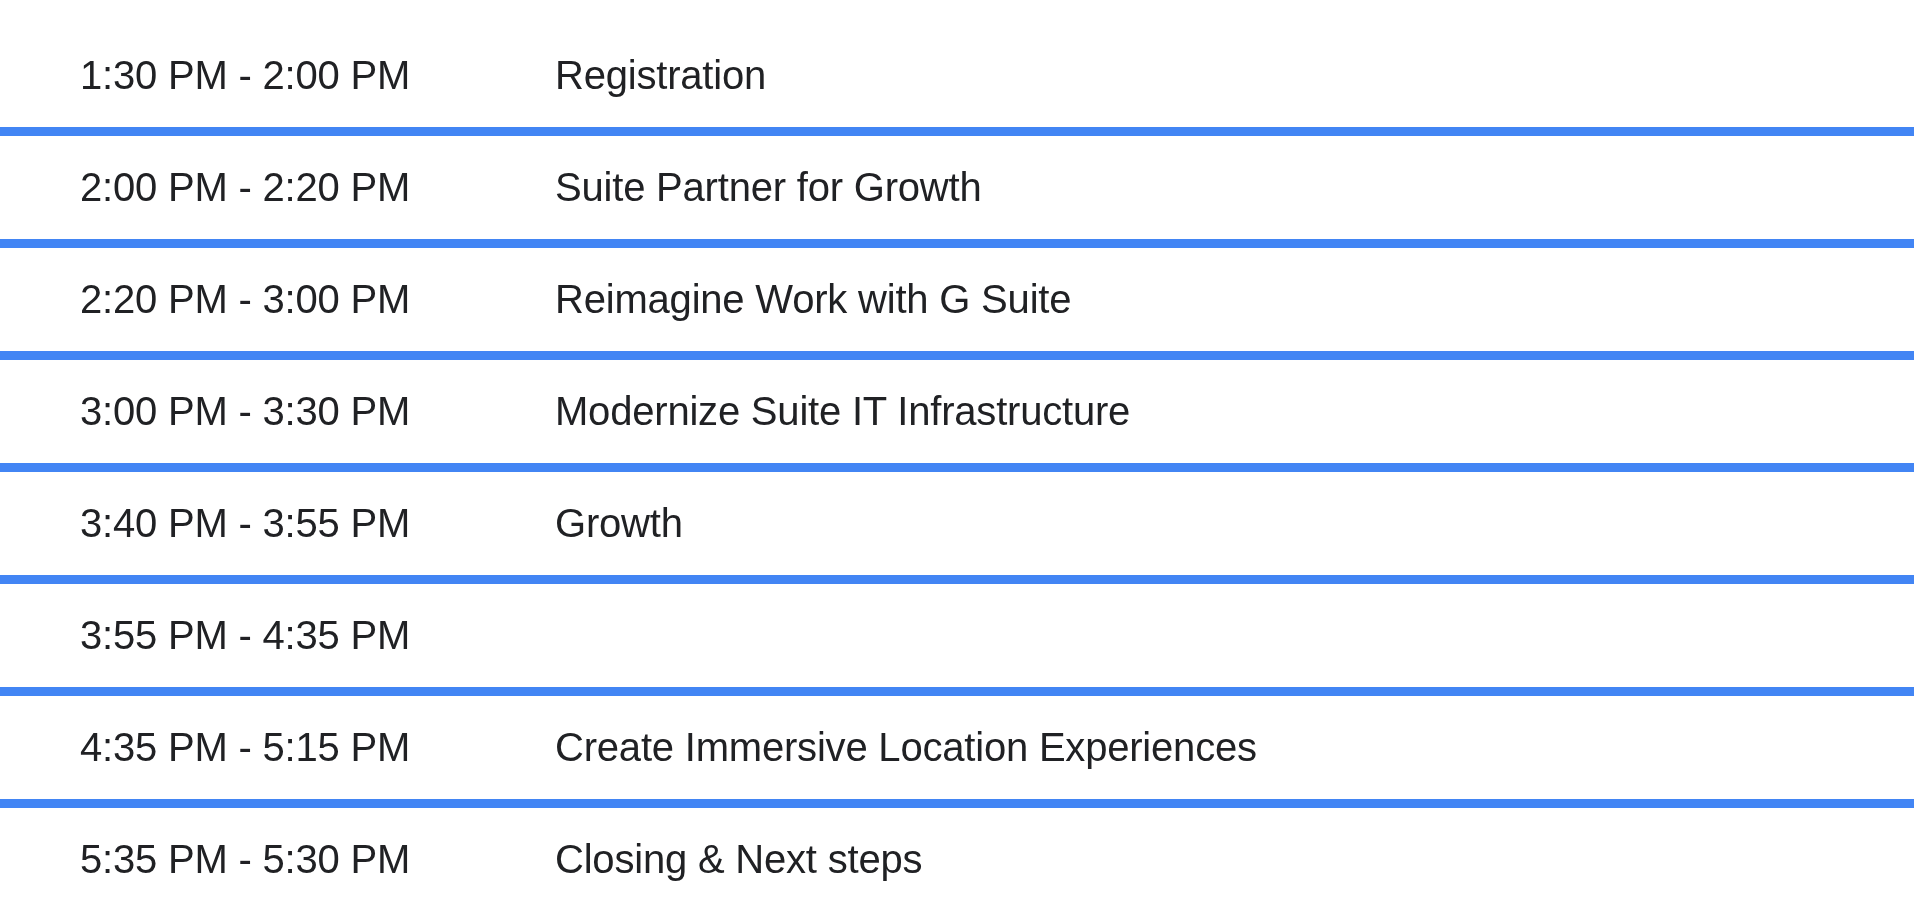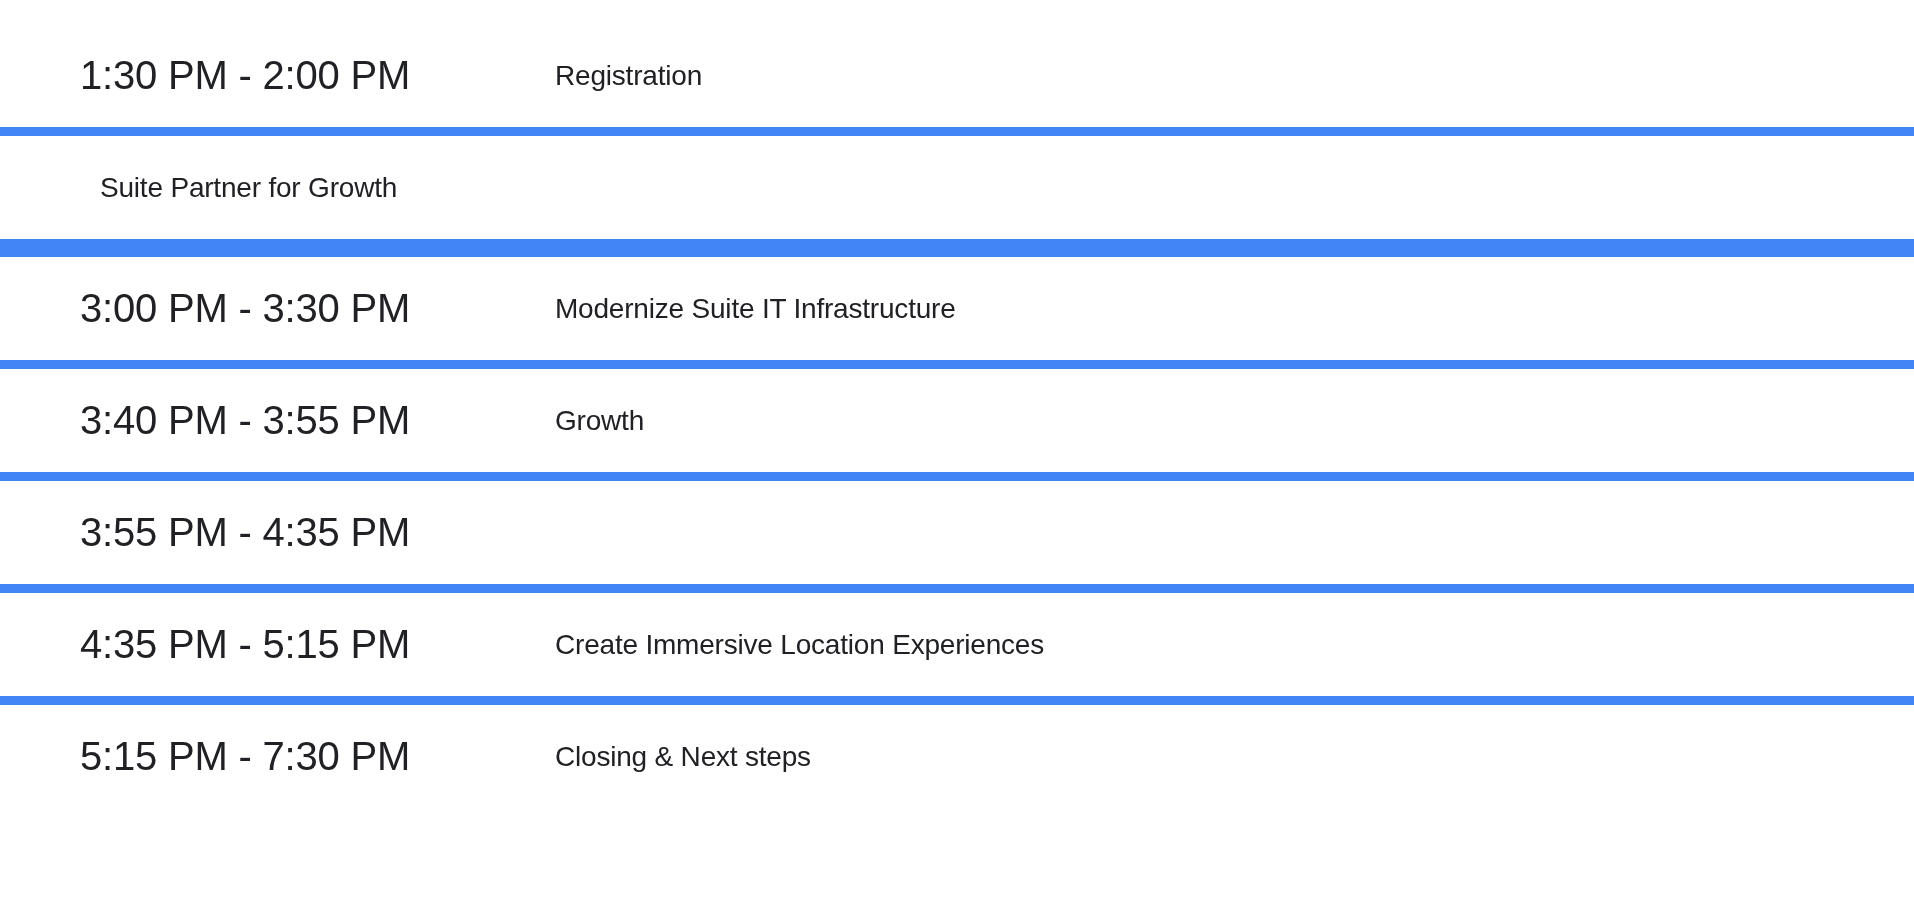--- a/index.html
+++ b/index.html
@@ -41,21 +41,21 @@
     font-weight: 400;
     color: #202124;
     letter-spacing: -0.2px;
     white-space: nowrap;
   }
 
   .row-title {
     flex: 1 1 auto;
     padding-left: 100px;
     box-sizing: border-box;
-    font-size: 28px;
+    font-size: 40px;
     font-weight: 400;
     color: #202124;
     letter-spacing: -0.2px;
     white-space: nowrap;
   }
 
   .row-divider {
     flex: 0 0 9px;
     height: 9px;
     width: 100%;
@@ -72,24 +72,29 @@
 
 <div class="agenda">
 
   <div class="agenda-row">
     <div class="row-time">1:30 PM - 2:00 PM</div>
     <div class="row-title">Registration</div>
   </div>
   <div class="row-divider" style="background: rgb(66, 133, 244);"></div>
 
   <div class="agenda-row">
+    <div class="row-time">2:00 PM - 2:20 PM</div>
     <div class="row-title">Suite Partner for Growth</div>
   </div>
   <div class="row-divider" style="background: rgb(66, 133, 244);"></div>
 
+  <div class="agenda-row">
+    <div class="row-time">2:20 PM - 3:00 PM</div>
+    <div class="row-title">Reimagine Work with G Suite</div>
+  </div>
   <div class="row-divider" style="background: rgb(66, 133, 244);"></div>
 
   <div class="agenda-row">
     <div class="row-time">3:00 PM - 3:30 PM</div>
     <div class="row-title">Modernize Suite IT Infrastructure</div>
   </div>
   <div class="row-divider" style="background: rgb(66, 133, 244);"></div>
 
   <div class="agenda-row">
     <div class="row-time">3:40 PM - 3:55 PM</div>
@@ -102,19 +107,19 @@
   </div>
   <div class="row-divider" style="background: rgb(66, 133, 244);"></div>
 
   <div class="agenda-row">
     <div class="row-time">4:35 PM - 5:15 PM</div>
     <div class="row-title">Create Immersive Location Experiences</div>
   </div>
   <div class="row-divider" style="background: rgb(66, 133, 244);"></div>
 
   <div class="agenda-row">
-    <div class="row-time">5:15 PM - 7:30 PM</div>
+    <div class="row-time">5:35 PM - 5:30 PM</div>
     <div class="row-title">Closing &amp; Next steps</div>
   </div>
 
   <div class="agenda-spacer"></div>
 
 </div>
 
 </body></html>

